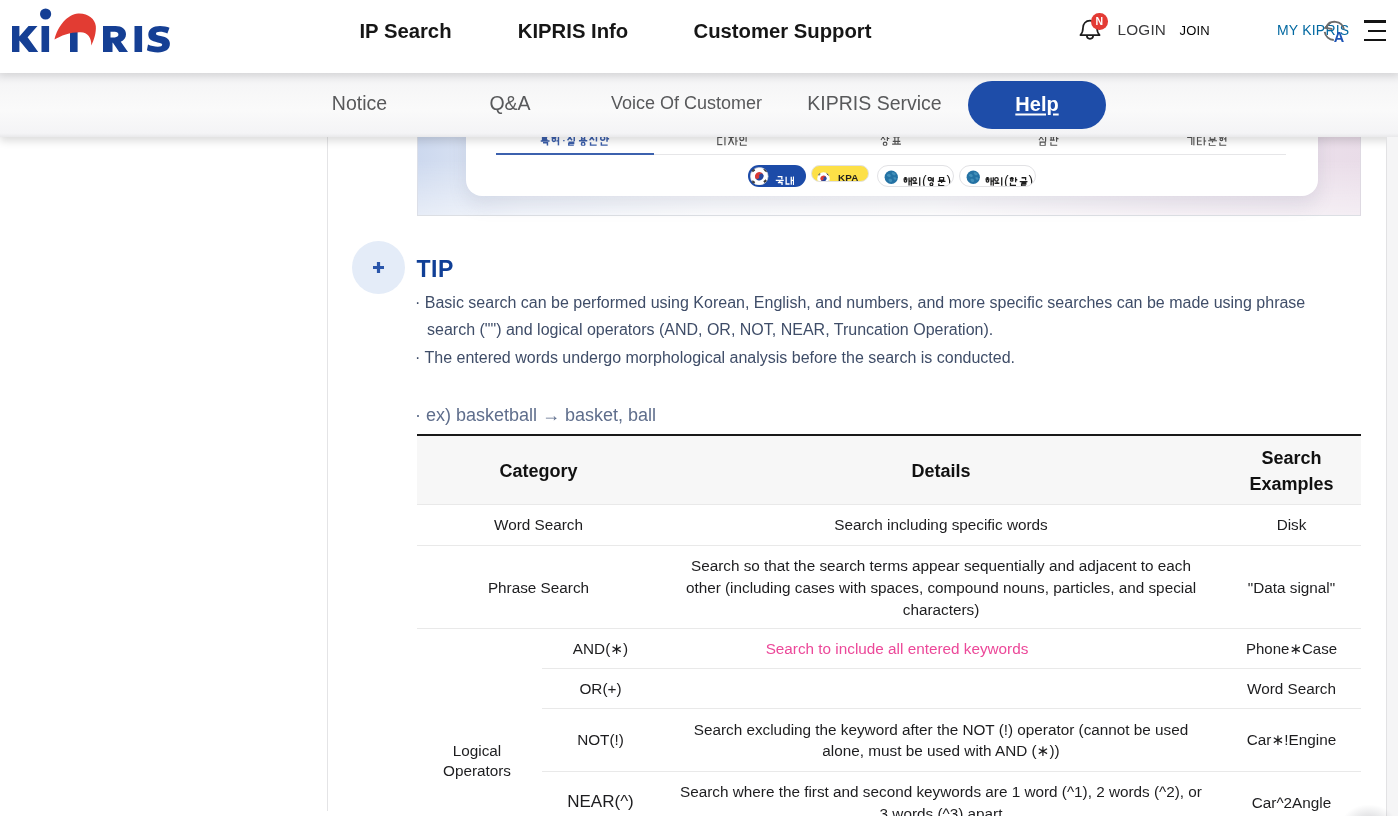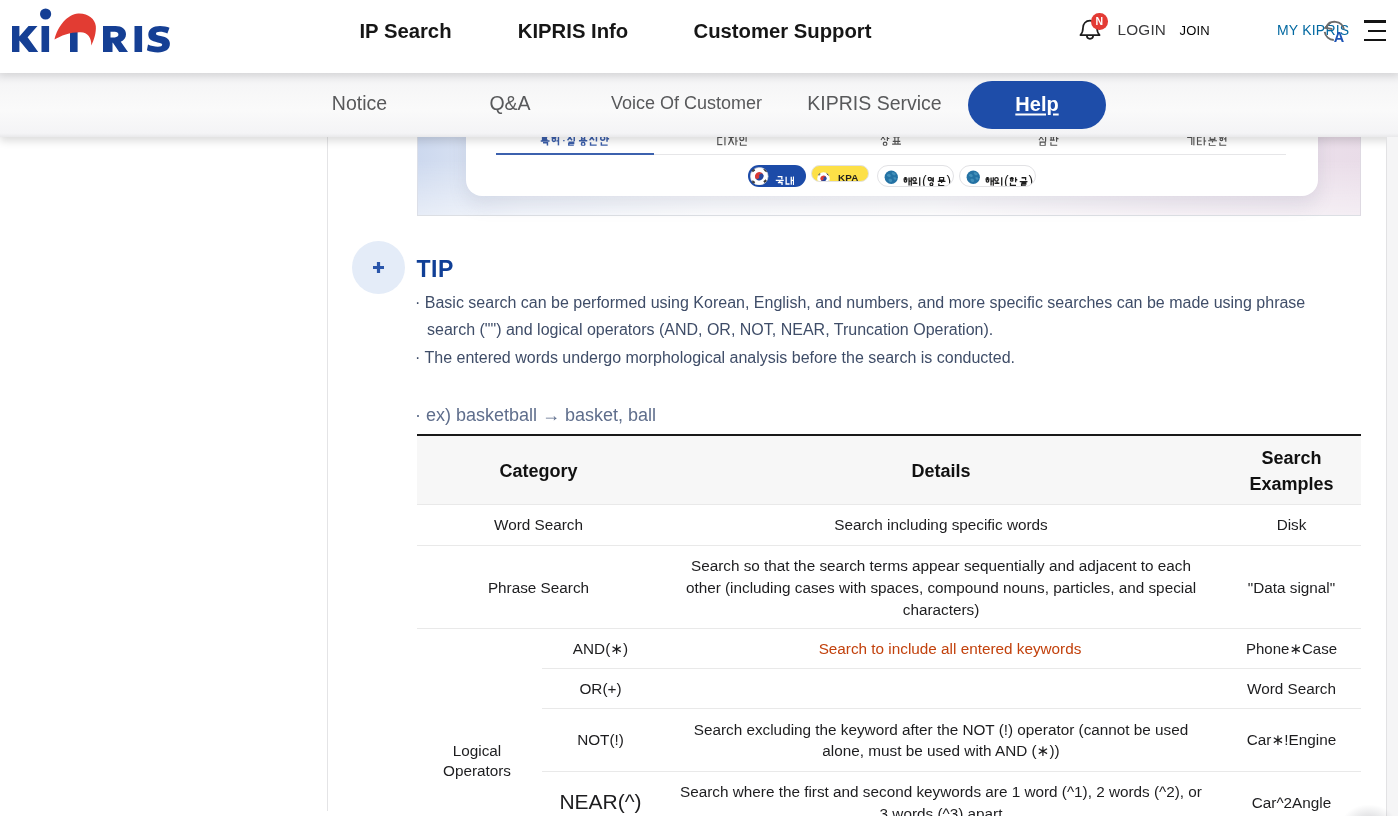--- a/index.html
+++ b/index.html
@@ -199,28 +199,28 @@
 <div class="abs" style="left:542px;top:668px;width:819px;height:1px;background:#e9e9e9"></div>
 <div class="abs" style="left:542px;top:707.5px;width:819px;height:1px;background:#e9e9e9"></div>
 <div class="abs" style="left:542px;top:770.5px;width:819px;height:1px;background:#e9e9e9"></div>
 <div class="abs c2" style="left:538.5px;top:524.5px;font-size:15.3px;color:#1d1d1f;text-align:center;">Word Search</div>
 <div class="abs c2" style="left:941px;top:524.5px;font-size:15.3px;color:#1d1d1f;text-align:center;">Search including specific words</div>
 <div class="abs c2" style="left:1291.5px;top:524.5px;font-size:15.3px;color:#1d1d1f;text-align:center;">Disk</div>
 <div class="abs c2" style="left:538.5px;top:587.8px;font-size:15.3px;color:#1d1d1f;text-align:left;">Phrase Search</div>
 <div class="abs c2" style="left:941px;top:587.8px;font-size:15.3px;color:#1d1d1f;line-height:22px;text-align:center;">Search so that the search terms appear sequentially and adjacent to each<br>other (including cases with spaces, compound nouns, particles, and special<br>characters)</div>
 <div class="abs c2" style="left:1291.5px;top:587.8px;font-size:15.3px;color:#1d1d1f;text-align:center;">"Data signal"</div>
 <div class="abs c2" style="left:600.5px;top:648.5px;font-size:15.3px;color:#1d1d1f;text-align:center;">AND(∗)</div>
-<div class="abs c2" style="left:950px;top:648.5px;font-size:15.3px;color:#c2410c;text-align:center;">Search to include all entered keywords</div>
+<div class="abs c2" style="left:897px;top:648.5px;font-size:15.3px;color:#ec4899;text-align:center;">Search to include all entered keywords</div>
 <div class="abs c2" style="left:1291.5px;top:648.5px;font-size:15px;color:#1d1d1f;text-align:center;">Phone∗Case</div>
 <div class="abs c2" style="left:600.5px;top:688.5px;font-size:15.3px;color:#1d1d1f;text-align:center;">OR(+)</div>
 <div class="abs c2" style="left:1291.5px;top:688.5px;font-size:15.3px;color:#1d1d1f;text-align:center;">Word Search</div>
 <div class="abs c2" style="left:600.5px;top:739.8px;font-size:15.3px;color:#1d1d1f;text-align:center;">NOT(!)</div>
 <div class="abs c2" style="left:941px;top:739.8px;font-size:15.3px;color:#1d1d1f;line-height:21.5px;text-align:center;">Search excluding the keyword after the NOT (!) operator (cannot be used<br>alone, must be used with AND (∗))</div>
 <div class="abs c2" style="left:1291.5px;top:739.8px;font-size:15.3px;color:#1d1d1f;text-align:left;">Car∗!Engine</div>
-<div class="abs c2" style="left:600.5px;top:802px;font-size:21px;color:#1d1d1f;text-align:left;">NEAR(^)</div>
+<div class="abs c2" style="left:600.5px;top:802px;font-size:17px;color:#1d1d1f;text-align:left;">NEAR(^)</div>
 <div class="abs c2" style="left:941px;top:802px;font-size:15.3px;color:#1d1d1f;line-height:21.5px;text-align:center;">Search where the first and second keywords are 1 word (^1), 2 words (^2), or<br>3 words (^3) apart</div>
 <div class="abs c2" style="left:1291.5px;top:802.5px;font-size:15.3px;color:#1d1d1f;text-align:center;">Car^2Angle</div>
 <div class="abs c2" style="left:477px;top:760.7px;font-size:15.3px;color:#1d1d1f;line-height:20.5px;text-align:center;">Logical<br>Operators</div>
 <div class="abs" style="left:0;top:73px;width:1398px;height:64px;
 background:linear-gradient(180deg,#ebebed 0px,#f6f6f7 12px,#fafafa 58%,#f4f4f6 94%,#e9e9eb 100%);
 box-shadow:0 4px 8px rgba(0,0,0,0.14)"></div>
 <div class="abs c2" style="left:359.5px;top:103px;font-size:19.5px;color:#58595b">Notice</div>
 <div class="abs c2" style="left:510px;top:103px;font-size:19.5px;color:#58595b">Q&amp;A</div>
 <div class="abs c2" style="left:686.5px;top:103px;font-size:18px;color:#58595b">Voice Of Customer</div>
 <div class="abs c2" style="left:874.5px;top:103px;font-size:19.5px;color:#58595b">KIPRIS Service</div>

